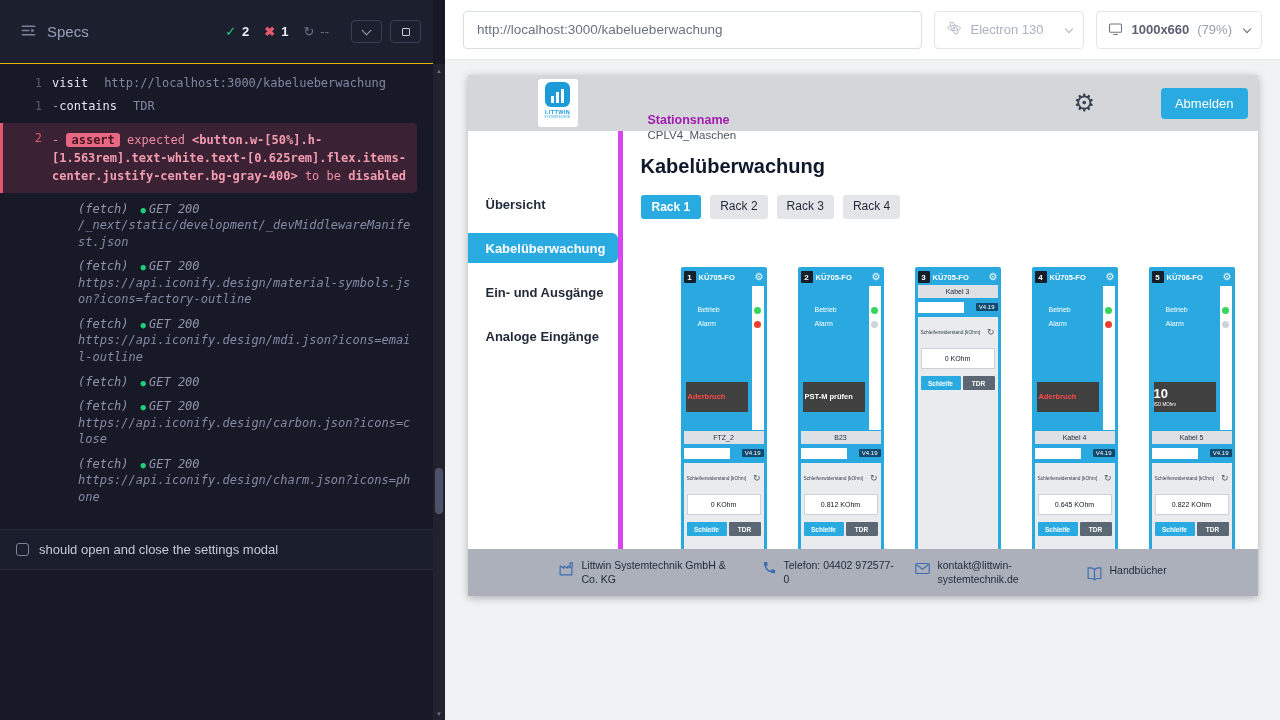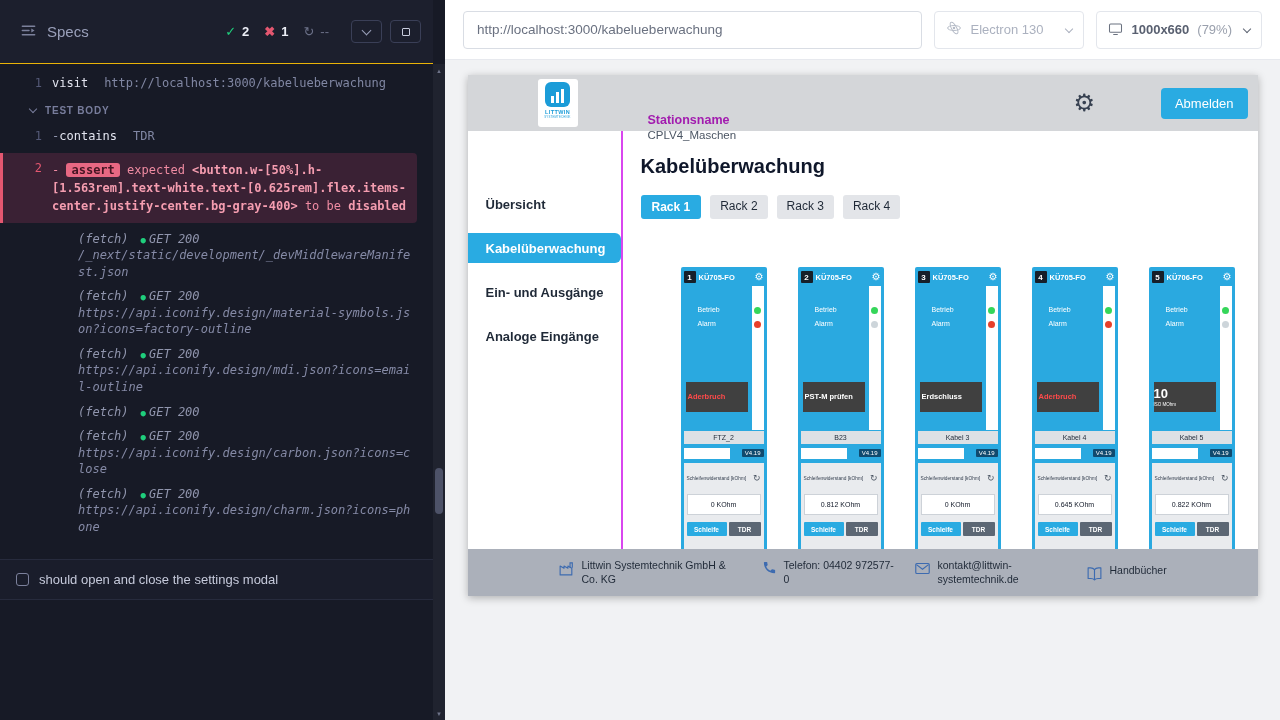--- a/index.html
+++ b/index.html
@@ -82,21 +82,21 @@
   .logo-text { font-size:5.5px; font-weight:bold; color:#1b9cd8; letter-spacing:.4px; margin-top:2px; }
   .logo-sub { font-size:2.8px; color:#1b9cd8; letter-spacing:.2px; }
   .station { margin-left:70px; }
   .station-label { font-size:12.5px; font-weight:bold; color:#a21caf;margin-top:48px; }
   .station-value { font-size:11.5px; color:#4b5563; margin-top:2px; }
   .app-gear { margin-left:auto; font-size:24px; color:#374151; line-height:1; cursor:pointer; }
   .logout-btn { margin:0 10px 0 66px; background:#29abe2; border:none; border-radius:4px; color:#fff; font-size:13px; padding:8px 14px; cursor:pointer; font-family:"Liberation Sans",sans-serif; }
 
   
   .app-body { flex:1; min-height:0; display:flex; }
-  .app-sidebar { width:155px; flex:none; border-right:2px solid #d946ef; padding-top:58px; }
+  .app-sidebar { width:155px; flex:none; border-right:5px solid #d946ef; padding-top:58px; }
   .side-item { height:30px; display:flex; align-items:center; padding-left:18px; margin-bottom:14px; font-size:13px; font-weight:600; color:#1f2937; cursor:pointer; }
   .side-item.active { background:#29abe2; color:#fff; border-radius:0 6px 6px 0; }
 
   .app-main { flex:1; min-width:0; padding:24px 8px 0 18px; display:flex; flex-direction:column; overflow:hidden; }
   .app-title { margin:0; font-size:20px; font-weight:600; color:#0f172a; }
   .tabs { display:flex; gap:9px; margin-top:17px; }
   .tab { font-size:12px; padding:4px 10px; border-radius:3px; background:#e3e5e9; color:#1f2937; cursor:pointer;text-align:center; }
   .tab.active { background:#29abe2; color:#fff; font-weight:600; padding:5px 11px; }
 
   .cards { display:flex; gap:31px; margin-top:48px; margin-left:40px; }
@@ -177,24 +177,20 @@
       </div>
     </div>
 
 
     <div class="cy-log">
       <div class="log-line">
         <span class="lnum">1</span>
         <span><span class="cmd-name">visit</span><span class="visit-arg">http://localhost:3000/kabelueberwachung</span></span>
       </div>
 
-      <div class="section-row">
-        <span class="chev-s"></span>
-        <span>TEST BODY</span>
-      </div>
 
       <div class="log-line">
         <span class="lnum">1</span>
         <span><span class="cmd-dash">-</span><span class="cmd-name">contains</span><span class="cmd-arg">TDR</span></span>
       </div>
 
       <div class="err-block">
         <span class="lnum">2</span>
         <div class="err-text">
           <span>-</span>
@@ -364,31 +360,20 @@
                       <button class="btn-loop">Schleife</button>
                       <button class="btn-tdr" disabled="">TDR</button>
                     </div>
                   </div>
                 </div>
                 <div class="card">
                   <div class="card-head">
                     <span class="card-num">3</span>
                     <span class="card-model">KÜ705-FO</span>
                     <span class="card-gear">⚙</span>
-                  </div>
-                  <div class="card-mid">
-                    <div class="led-lbl lbl1">Betrieb</div>
-                    <div class="led-lbl lbl2">Alarm</div>
-                    <div class="card-strip">
-                      <span class="led led-green"></span>
-                      <span class="led led-red"></span>
-                    </div>
-                    <div class="status-box">
-                      <div class="status-text status-white">Erdschluss</div>
-                    </div>
                   </div>
                   <div class="name-box">Kabel 3</div>
                   <div class="ver-row">
                     <span class="ver-box"></span>
                     <span class="ver-label">V4.19</span>
                   </div>
                   <div class="card-lower">
                     <div class="sec-row">
                       <span class="sec-label">Schleifenwiderstand [kOhm]</span>
                       <span class="refresh-ic">↻</span>

